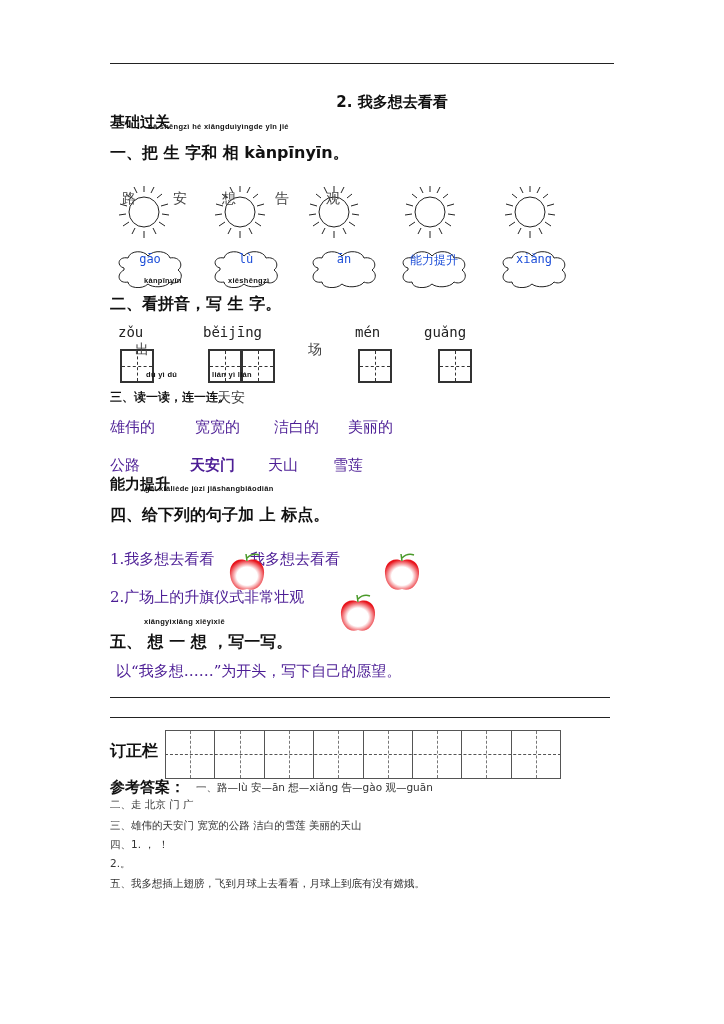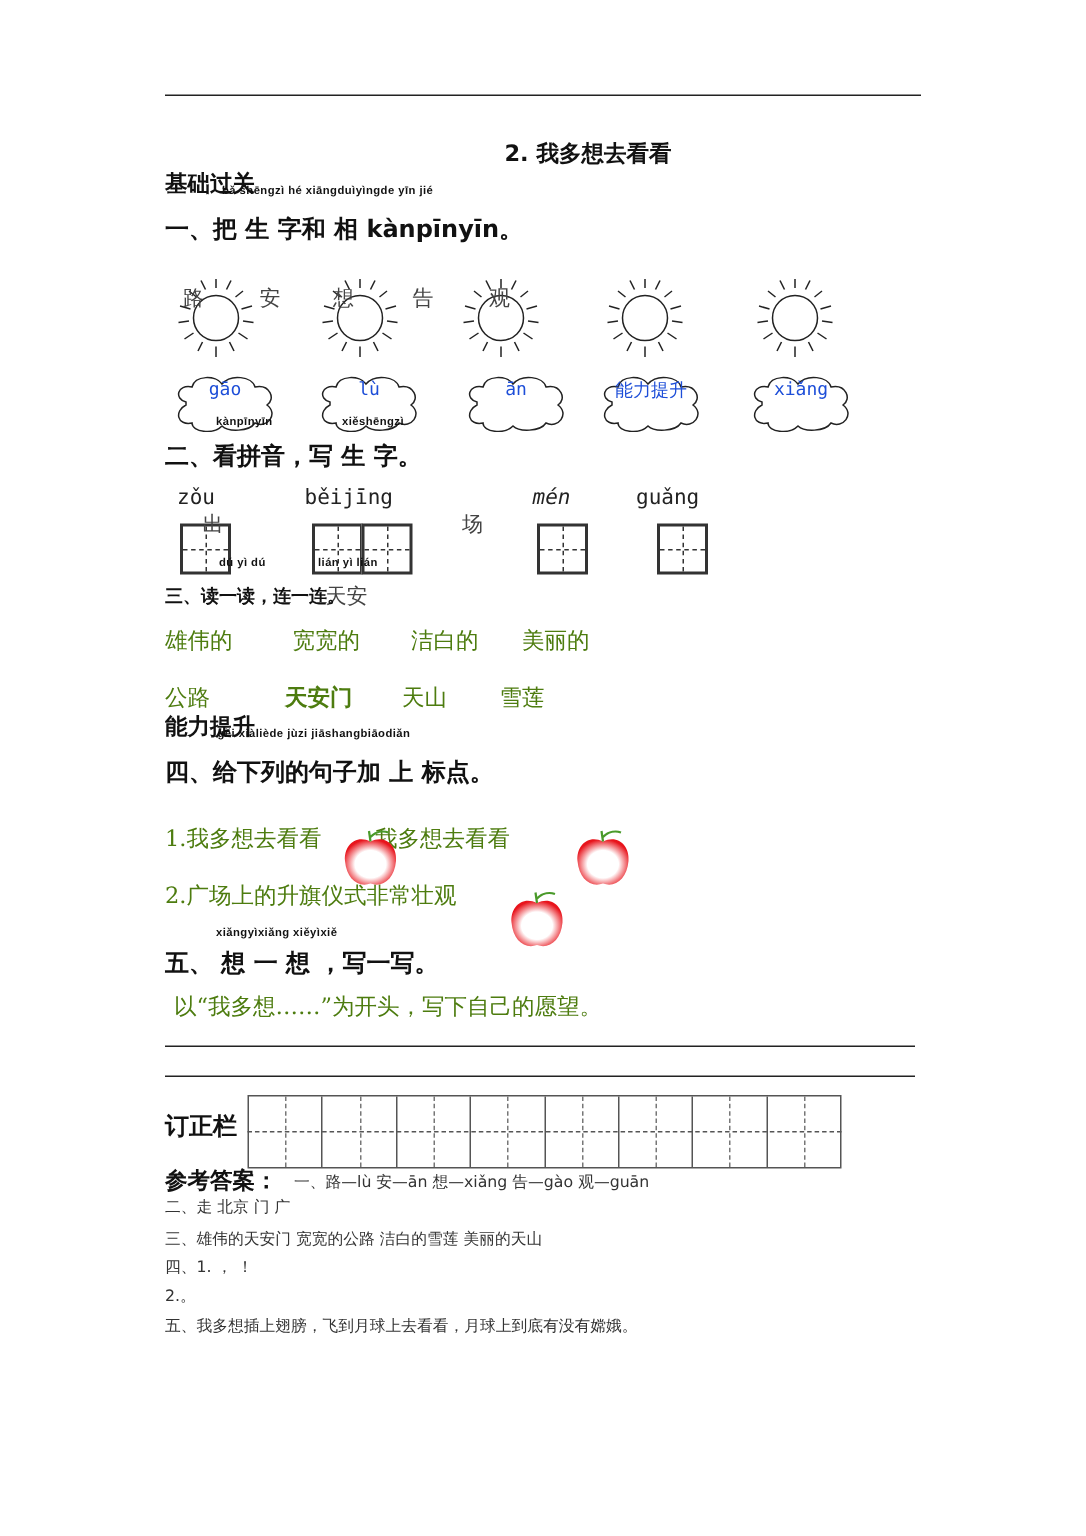--- a/index.html
+++ b/index.html
@@ -4,21 +4,21 @@
 <style>
   html, body { margin:0; padding:0; background:#fff; }
   body { width:724px; height:1024px; position:relative; overflow:hidden;
          font-family:"DejaVu Serif","Liberation Serif",serif; color:#111; }
   .abs { position:absolute; }
   .hr-top { left:110px; top:63px; width:504px; height:1px; background:#222; }
   .title { left:0; width:724px; top:93px; text-align:center; font-family:"DejaVu Sans","Liberation Sans",sans-serif;
            font-weight:bold; font-size:15px; padding-left:60px; box-sizing:border-box; }
   .bold-h { font-family:"DejaVu Sans","Liberation Sans",sans-serif; font-weight:bold; font-size:15px; white-space:nowrap; }
   .tiny { font-family:Liberation Sans, sans-serif; font-size:7.5px; font-weight:bold; white-space:nowrap; letter-spacing:0.3px; }
-  .norm { font-size:15px; color:#4d7c0f; white-space:nowrap; }
+  .norm { font-size:15px; color:#4c1d95; white-space:nowrap; }
   .sun { width:64px; height:56px; }
   .cloud { width:72px; height:40px; }
   .cloud-label { font-family:"DejaVu Sans Mono","Liberation Mono",monospace; font-size:12px; color:#1d4ed8; text-align:center; width:72px; top:4px; left:0; }
   .char-light { font-size:14px; color:#444; }
   .grid { width:34px; height:34px; border:2px solid #333; box-sizing:border-box; background:#fff; }
   .grid::before { content:""; position:absolute; left:50%; top:0; bottom:0; border-left:1px dashed #333; }
   .grid::after { content:""; position:absolute; top:50%; left:0; right:0; border-top:1px dashed #333; }
   .pinyin { font-family:"DejaVu Sans Mono","Liberation Mono",monospace; font-size:14px; color:#222; white-space:nowrap; }
   .apple { width:36px; height:40px; }
   .write-line { left:110px; width:500px; height:1px; background:#222; }
@@ -118,21 +118,21 @@
       <use href="#cloudshape"></use>
     </svg>
   <div class="abs cloud-label">xiǎng</div>
 </div>
 <div class="abs tiny" style="left:144px;top:276px;">kànpīnyīn</div>
 <div class="abs tiny" style="left:228px;top:276px;">xiěshēngzì</div>
 
 <div class="abs bold-h" style="left:110px;top:294px;font-size:16px;">二、看拼音，写 生 字。</div>
 <div class="abs pinyin" style="left:118px;top:324px;">zǒu</div>
 <div class="abs pinyin" style="left:203px;top:324px;">běijīng</div>
-<div class="abs pinyin" style="left:355px;top:324px;font-style:italic;">mén</div>
+<div class="abs pinyin" style="left:355px;top:324px;">mén</div>
 <div class="abs pinyin" style="left:424px;top:324px;">guǎng</div>
 
 <div class="abs grid" style="left:120px;top:349px;"></div>
 <div class="abs grid" style="left:208px;top:349px;"></div>
 <div class="abs grid" style="left:241px;top:349px;"></div>
 <div class="abs grid" style="left:358px;top:349px;"></div>
 <div class="abs grid" style="left:438px;top:349px;"></div>
 
 <div class="abs char-light" style="left:135px;top:341px;">出</div>
 <div class="abs char-light" style="left:217px;top:341px;margin-top:48px;">天安</div>

